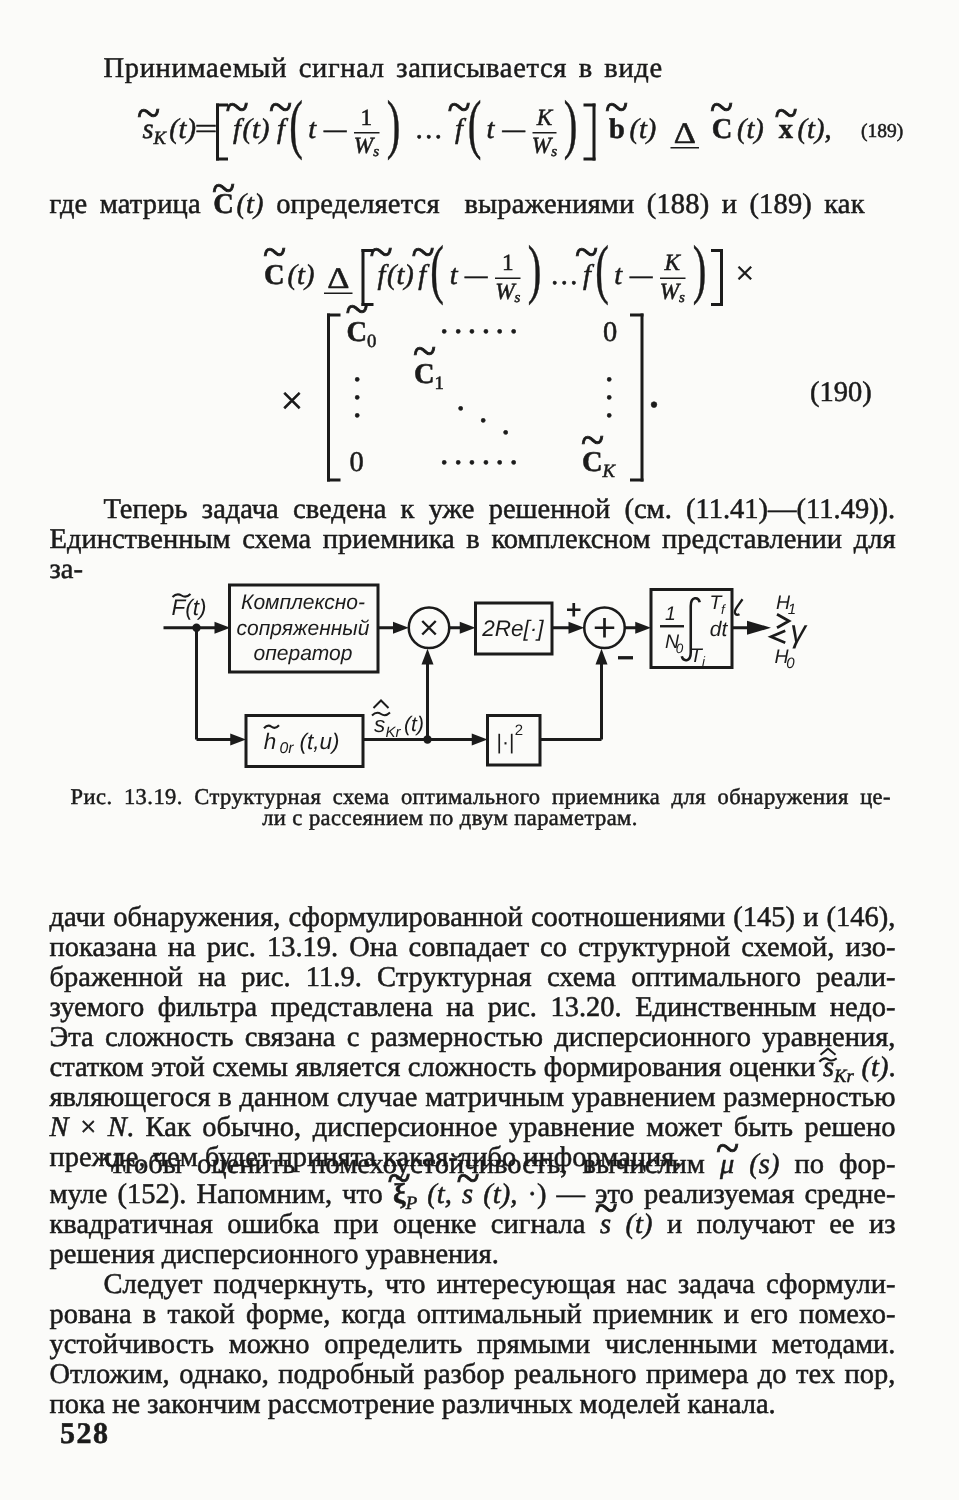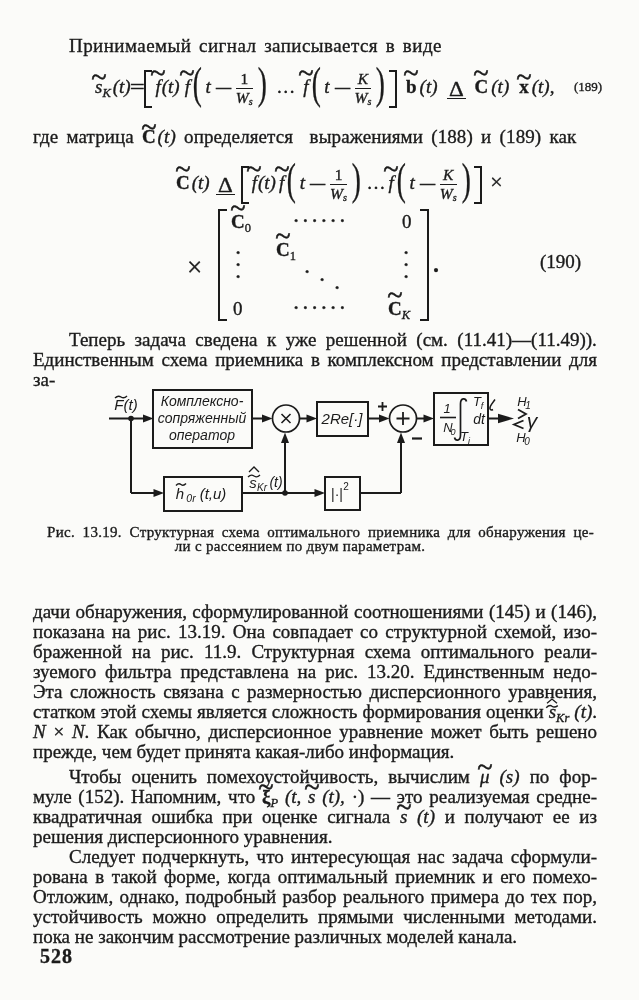--- a/index.html
+++ b/index.html
@@ -153,32 +153,33 @@
 <div class="j">дачи обнаружения, сформулированной соотношениями (145) и (146),</div>
 <div class="j">показана на рис. 13.19. Она совпадает со структурной схемой, изо-</div>
 <div class="j">браженной на рис. 11.9. Структурная схема оптимального реали-</div>
 <div class="j">зуемого фильтра представлена на рис. 13.20. Единственным недо-</div>
 <div class="j">Эта сложность связана с размерностью дисперсионного уравнения,</div>
 <div class="j">статком этой схемы является сложность формирования оценки <span class="nw"><span class="tl it">s<svg style="position:absolute;left:50%;top:1.5px;transform:translateX(-50%);overflow:visible" width="14" height="5" viewBox="0 0 14 5">
             <path d="M1.2 3.8Q4.5 0.4 7 2.2T12.8 1.6" fill="none" stroke="#1b1b1b" stroke-width="1.4"></path>
           </svg><svg style="position:absolute;left:50%;top:-4.5px;transform:translateX(-50%);overflow:visible" width="12" height="6" viewBox="0 0 12 6">
             <path d="M1 5.2L6 1L11 5.2" fill="none" stroke="#1b1b1b" stroke-width="1.3"></path>
           </svg></span><sub class="it">Kr</sub> <span class="it">(t)</span>.</span></div>
+<div class="j">являющегося в данном случае матричным уравнением размерностью</div>
 <div class="j"><span class="it">N</span> × <span class="it">N</span>. Как обычно, дисперсионное уравнение может быть решено</div>
 <div class="jl">прежде, чем будет принята какая-либо информация.</div>
 </div>
 
 <div class="abs tx" style="top:767px;" id="p2">
 <div class="j"><span style="margin-left:36px"></span>Чтобы оценить помехоустойчивость, вычислим <span class="nw"><span class="tl it">μ<span class="t">~</span></span> <span class="it">(s)</span></span> по фор-</div>
 <div class="j">муле (152). Напомним, что <span class="nw"><span class="tl bf">ξ<span class="t">~</span></span><sub class="it">P</sub> <span class="it">(t, <span class="tl">s<span class="t">~</span></span> (t),</span> ·) —</span> это реализуемая средне-</div>
 <div class="j">квадратичная ошибка при оценке сигнала <span class="nw"><span class="tl it">s<span class="t">~</span></span> <span class="it">(t)</span></span> и получают ее из</div>
 <div class="jl">решения дисперсионного уравнения.</div>
 </div>
 
 <div class="abs tx" style="top:847px;" id="p3">
 <div class="j"><span style="margin-left:36px"></span>Следует подчеркнуть, что интересующая нас задача сформули-</div>
 <div class="j">рована в такой форме, когда оптимальный приемник и его помехо-</div>
+<div class="j">устойчивость можно определить прямыми численными методами.</div>
 <div class="j">Отложим, однако, подробный разбор реального примера до тех пор,</div>
-<div class="j">устойчивость можно определить прямыми численными методами.</div>
 <div class="jl">пока не закончим рассмотрение различных моделей канала.</div>
 </div>
 
 <div class="abs" style="top:945px;left:40px;font-size:20px;font-weight:bold;letter-spacing:1px;">528</div>
 
 </body></html>

